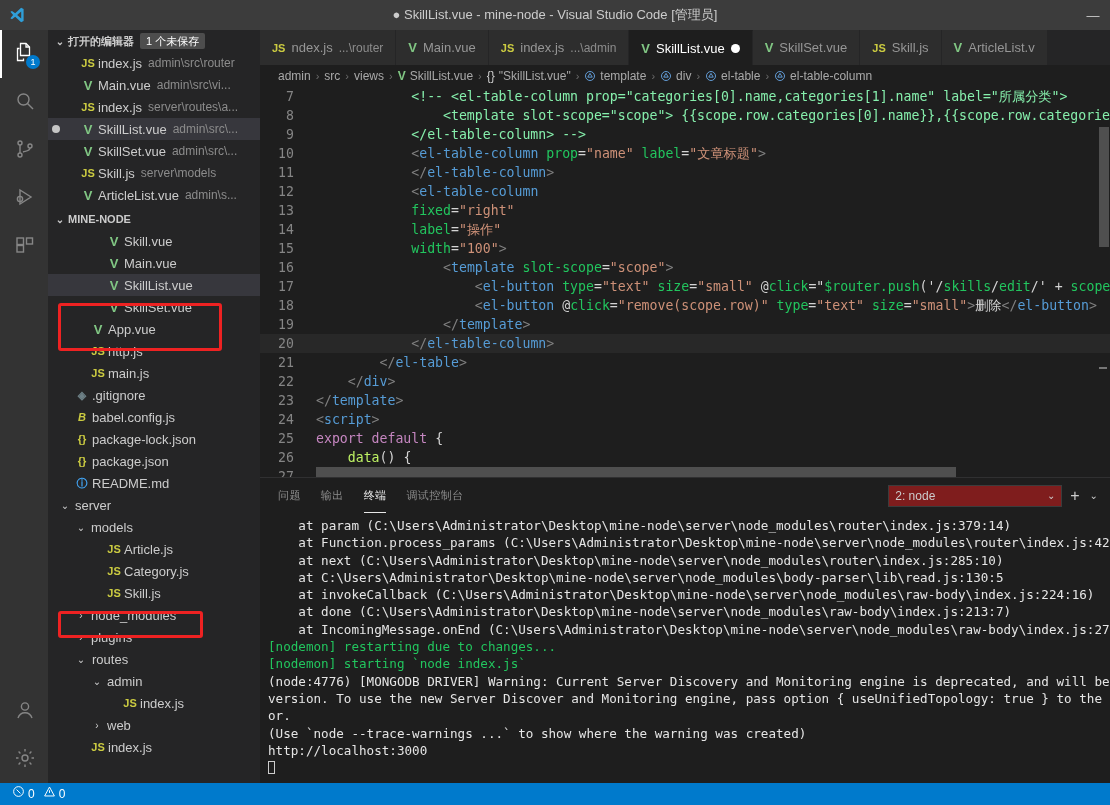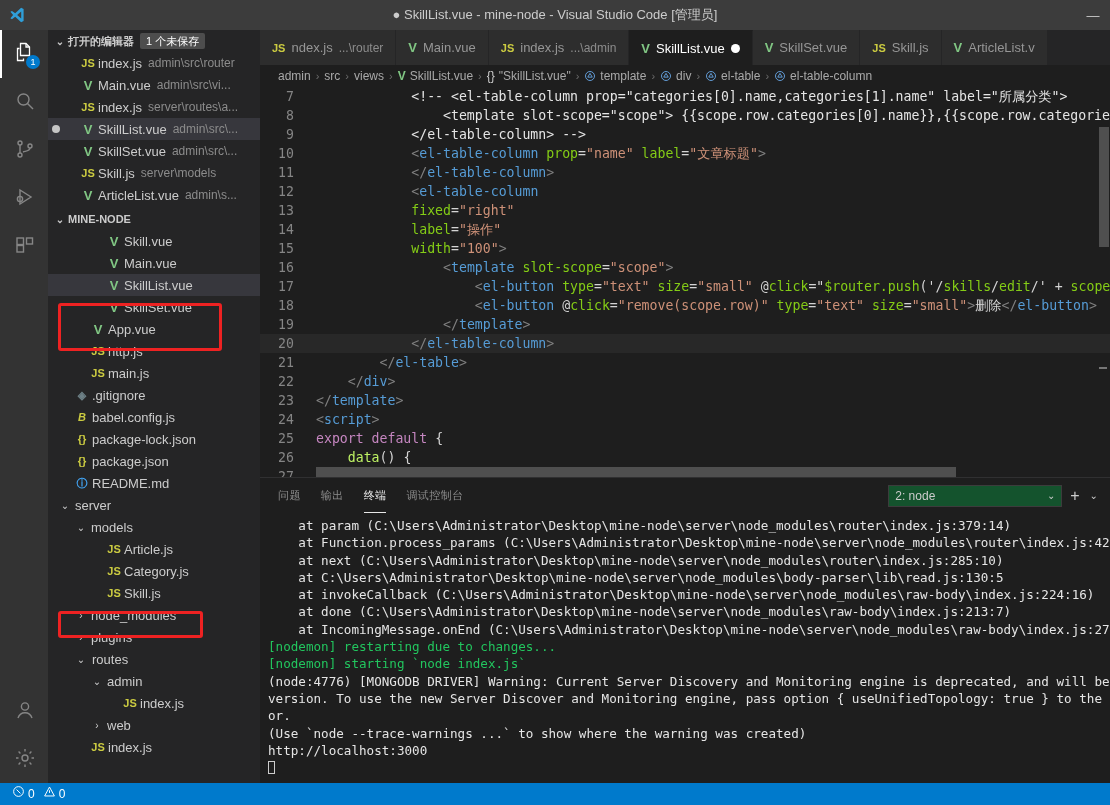--- a/index.html
+++ b/index.html
@@ -119,24 +119,24 @@
     white-space: pre; position: relative;
   }
   .cline { height: 19px; display: flex; align-items: flex-start; white-space: pre; }
   .cline.highlight { background: #282828; }
   .lnum {
     width: 56px; flex: 0 0 56px; text-align: right; padding-right: 22px; color: #858585;
     font-family: "DejaVu Sans Mono", monospace; font-size: 13.2px;
   }
   .ctext { flex: 1 1 auto; position: relative; }
   .g-tag { color: #569cd6; }
-  .g-attr { color: #84cc16; }
+  .g-attr { color: #22c55e; }
   .g-str { color: #ce9178; }
   .g-punc { color: #808080; }
-  .g-com { color: #e5e5e5; }
+  .g-com { color: #86efac; }
   .g-kw { color: #c586c0; }
   .g-fn { color: #bef264; }
   .g-plain { color: #d4d4d4; }
   .editor-scroll-v {
     position: absolute; right: 0; top: 0; width: 14px; bottom: 0;
   }
   .scroll-thumb-v { position: absolute; right: 1px; width: 10px; background: #4f4f4f; border-radius: 0; }
   .editor-scroll-h { position: absolute; left: 56px; right: 14px; bottom: 0; height: 10px; }
   .scroll-thumb-h { position: absolute; height: 10px; background: #4f4f4f; }
   .overview-marks { position: absolute; right: 0; top: 0; width: 14px; bottom: 0; }
@@ -145,21 +145,21 @@
   
   .panel { height: 306px; flex: 0 0 306px; background: #1e1e1e; display: flex; flex-direction: column; border-top: 1px solid #303031; }
   .panel-header { height: 35px; flex: 0 0 35px; display: flex; align-items: center; padding-left: 18px; }
   .panel-tab {
     font-size: 11px; text-transform: uppercase; color: #8c8c8c; margin-right: 20px;
     height: 35px; line-height: 35px; border-bottom: 1px solid transparent; cursor: pointer; letter-spacing: .4px;
   }
   .panel-tab.active { color: #e7e7e7; border-bottom: 1px solid #e7e7e7; }
   .panel-actions { margin-left: auto; display: flex; align-items: center; gap: 6px; padding-right: 10px; }
   .term-select {
-    background: #14532d; border: 1px solid #3c3c3c; color: #cccccc; font-size: 12px;
+    background: #7f1d1d; border: 1px solid #3c3c3c; color: #cccccc; font-size: 12px;
     height: 22px; width: 174px; display: flex; align-items: center; padding: 0 6px; cursor: pointer;
   }
   .term-select .chev { margin-left: auto; font-size: 10px; color: #cccccc; }
   .pa-btn { color: #cccccc; font-size: 16px; cursor: pointer; padding: 0 2px; line-height: 1; }
   .pa-btn.small { font-size: 10px; }
   .terminal-body {
     flex: 1 1 auto; overflow: hidden; padding: 4px 0 0 8px;
     font-family: "DejaVu Sans Mono", monospace; font-size: 12.6px; line-height: 17.3px;
     color: #cccccc; white-space: pre;
   }

